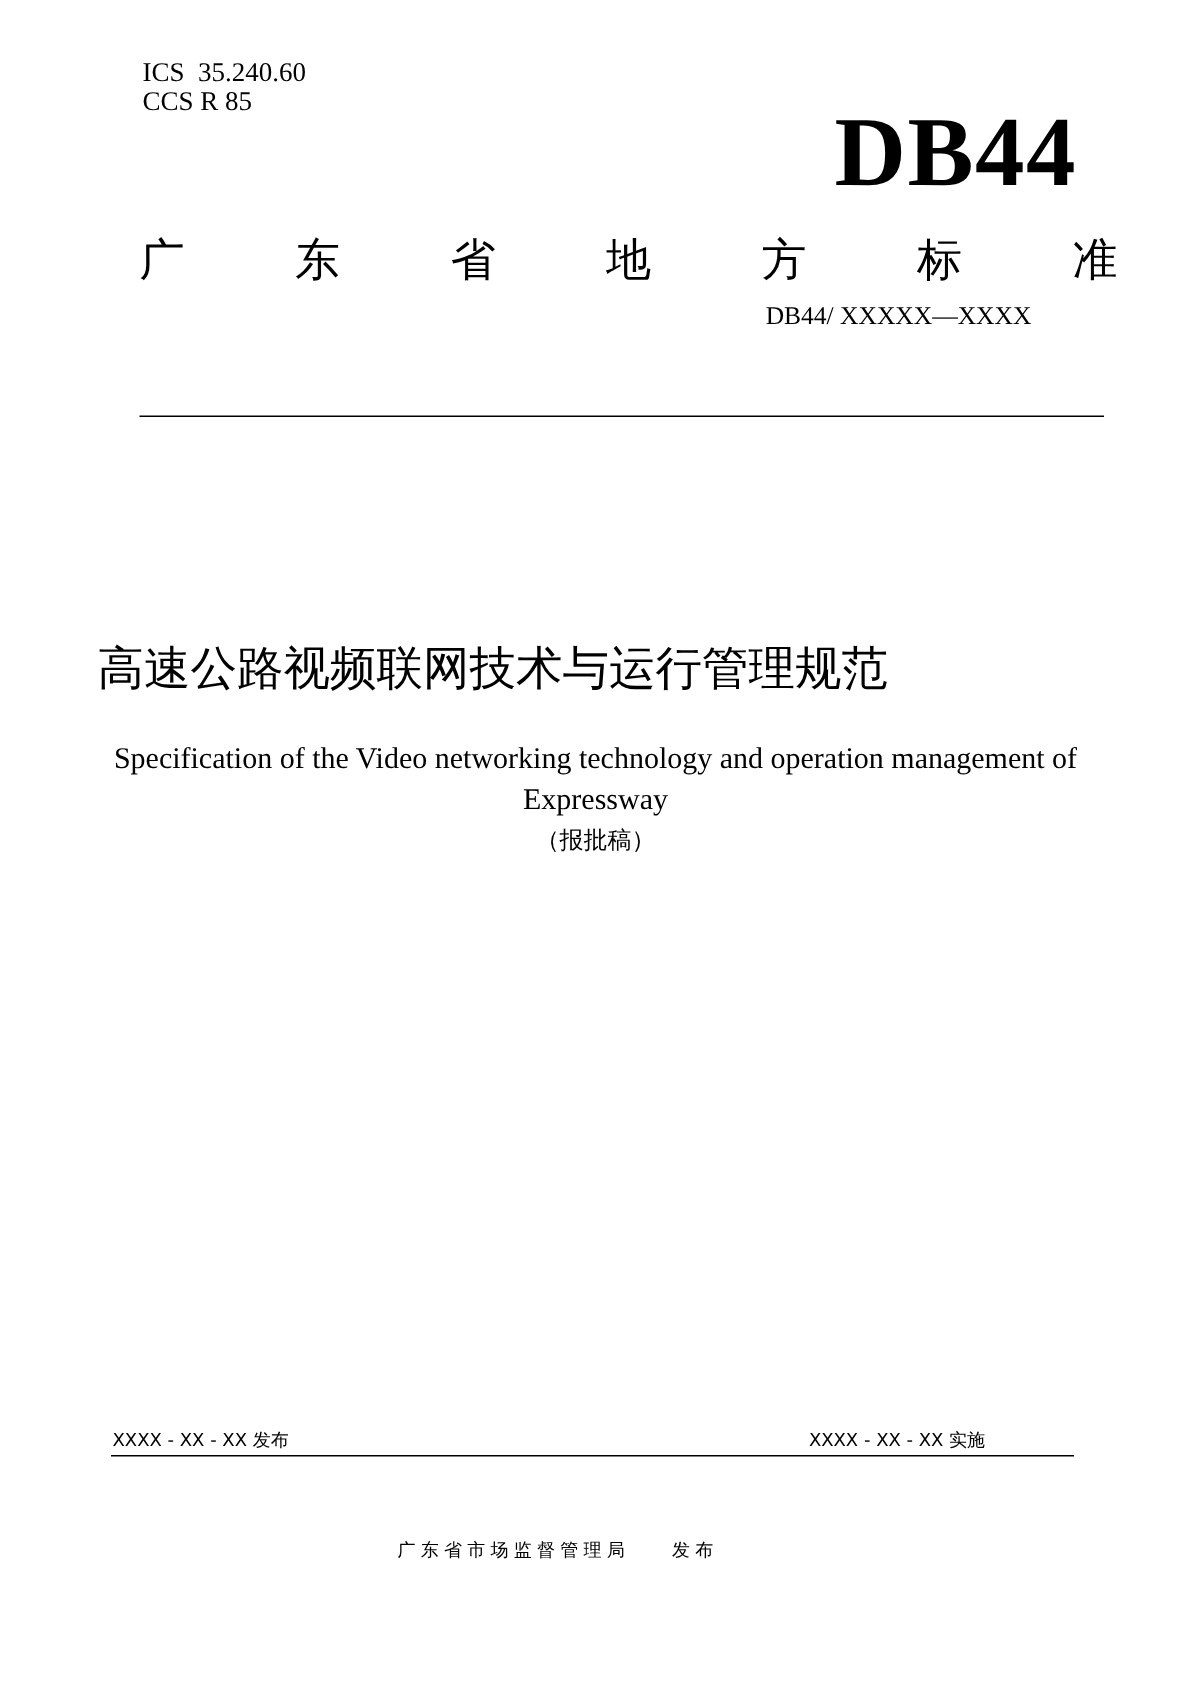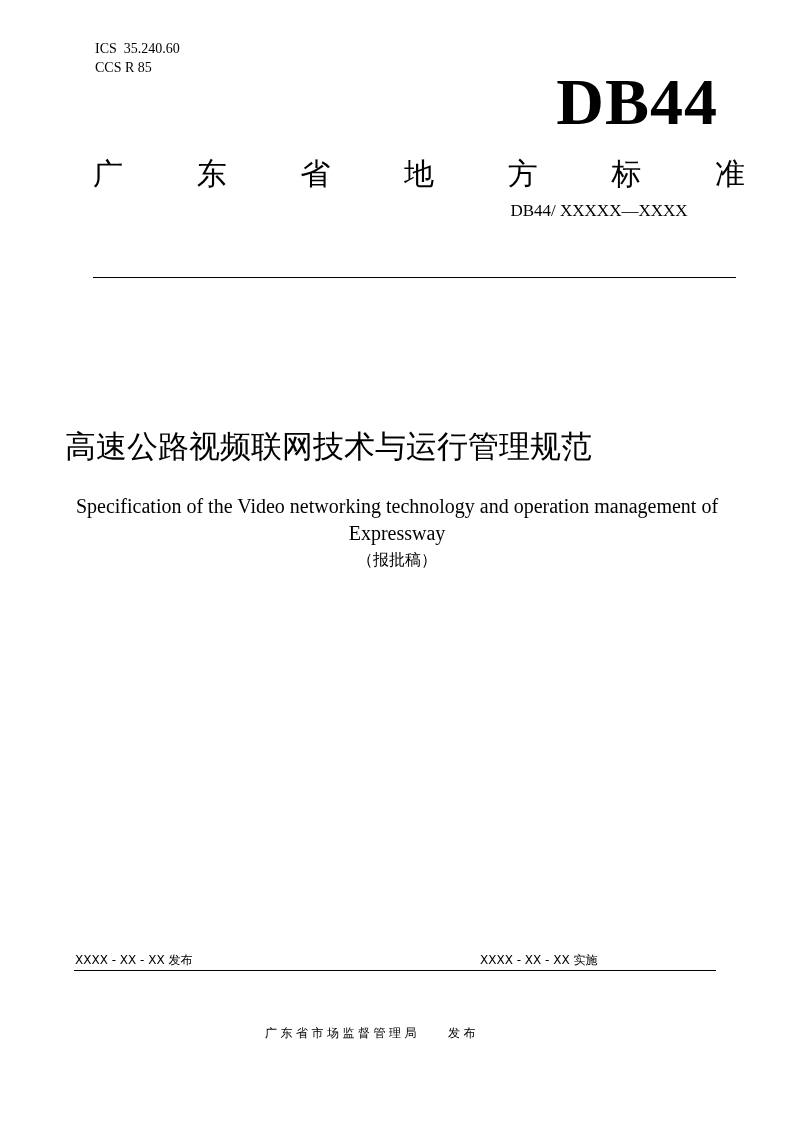--- a/index.html
+++ b/index.html
@@ -12,21 +12,21 @@
       height: 1123px;
       position: relative;
       overflow: hidden;
       color: #000000;
     }
     .abs { position: absolute; }
     .serif { font-family: "Liberation Serif", "DejaVu Serif", serif; }
     .sans { font-family: "DejaVu Sans", "Liberation Sans", sans-serif; }
 
     .cls-line {
-      font-size: 14px;
+      font-size: 18px;
       line-height: 19px;
       white-space: pre;
       text-align: right;
     }
     #ics { left: 95px; top: 39px; }
     #ccs { left: 95px; top: 58px; }
 
     #db-logo {
       left: 518px;
       top: 66px;
@@ -91,21 +91,21 @@
       line-height: 24px;
     }
 
     #issue-date, #impl-date {
       top: 949px;
       font-size: 12px;
       line-height: 22px;
       white-space: pre;
     }
     #issue-date { left: 75px; }
-    #impl-date { left: 480px; width: 236px; text-align: left; }
+    #impl-date { left: 480px; width: 236px; text-align: center; }
     #bottom-rule { left: 74px; top: 970px; width: 642px; }
 
     #issuer {
       left: 265px;
       top: 1021px;
       font-size: 12px;
       line-height: 24px;
       letter-spacing: 3.5px;
       white-space: pre;
     }

